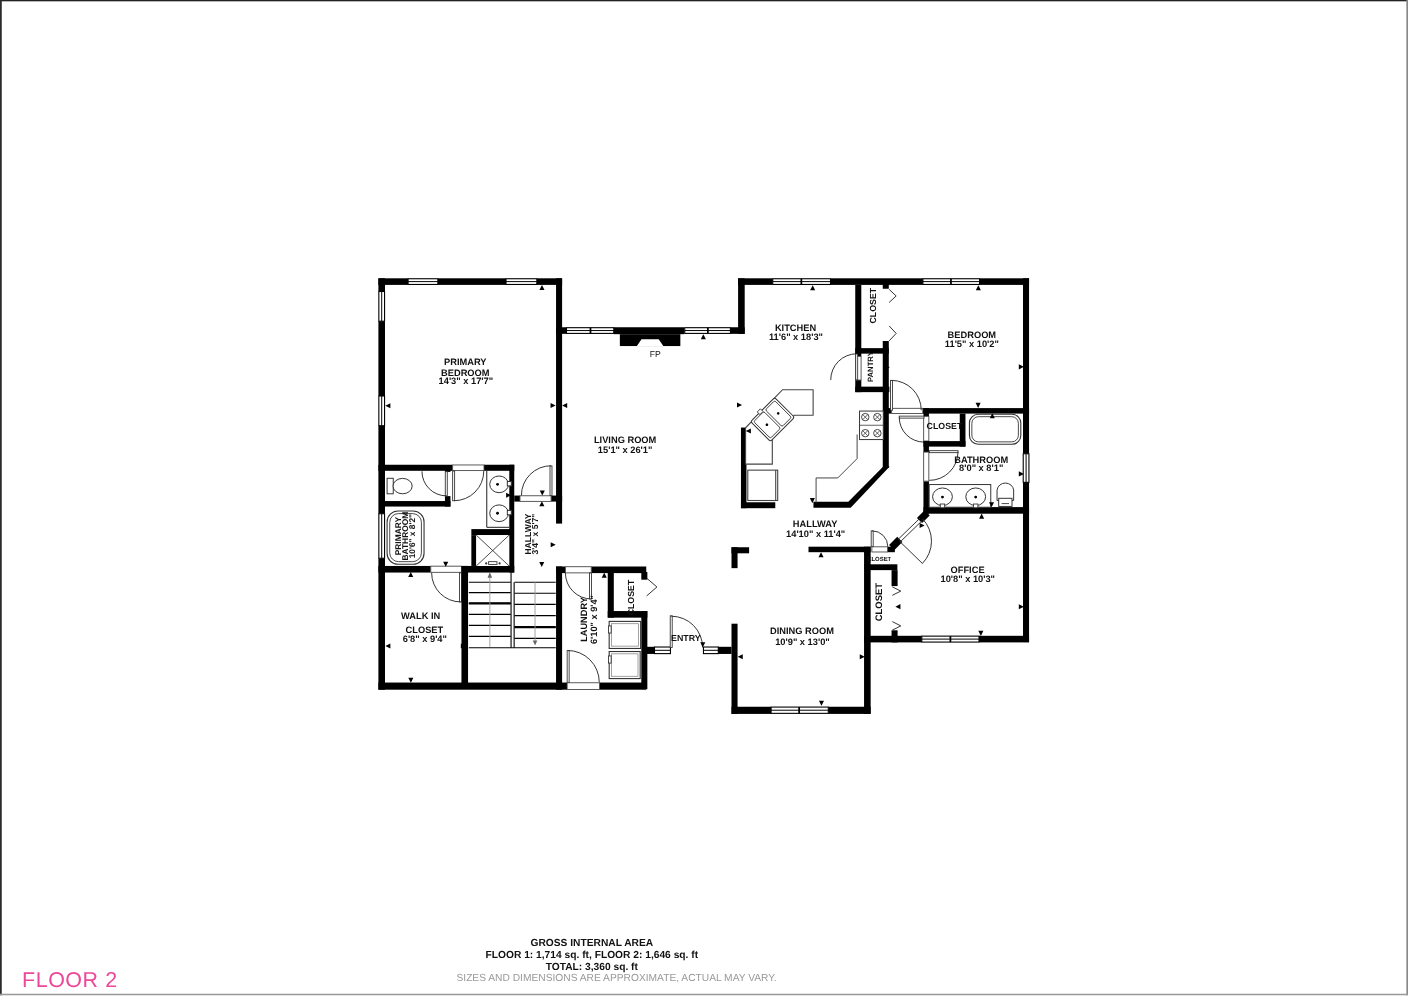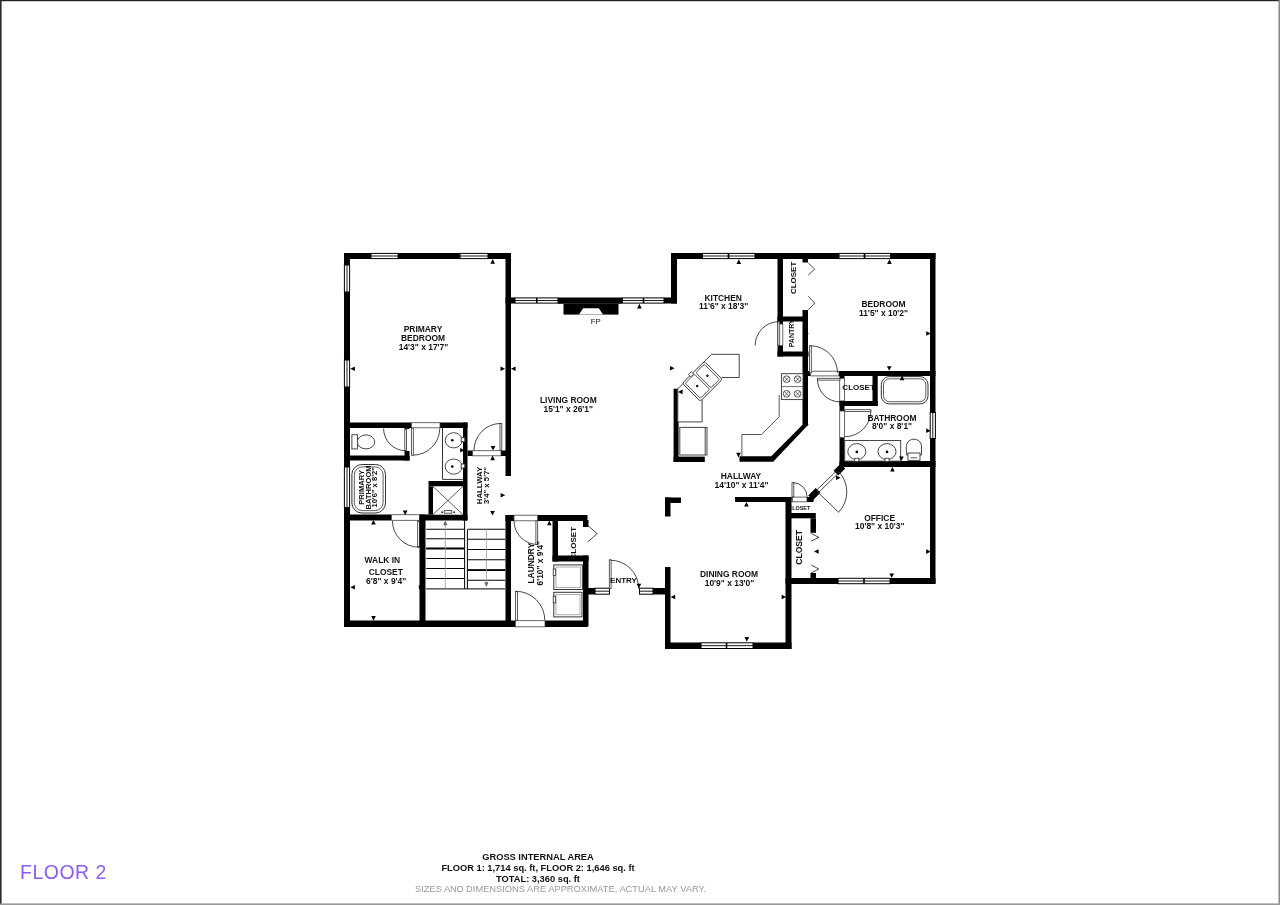--- a/index.html
+++ b/index.html
@@ -1,17 +1,17 @@
 <!DOCTYPE html>
 <html><head>
 <meta charset="utf-8">
 <style>
   html,body { margin:0; padding:0; background:#fff; width:1280px; height:905px; overflow:hidden; }
   * { font-family: "Liberation Sans", sans-serif; }
-  .floor { position:absolute; left:20px; top:861px; font-size:19.5px; color:#8b5cf6; letter-spacing:0.5px; }
+  .floor { position:absolute; left:20px; top:880px; font-size:19.5px; color:#ec4899; letter-spacing:0.5px; }
   .footer { position:absolute; left:0; top:852px; width:1076px; text-align:center; font-size:9.3px; font-weight:700; color:#111; line-height:10.8px; }
   .footer .gray { color:#999; font-weight:400;margin-left:45px; }
 </style>
 </head>
 <body>
 
 <svg width="1280" height="905" viewBox="0 0 1280 905" font-family="Liberation Sans, sans-serif">
 
 <rect x="0" y="0" width="1280" height="1.2" fill="#222"></rect>
     <rect x="0" y="0" width="1.6" height="905" fill="#2b2b2b"></rect>

